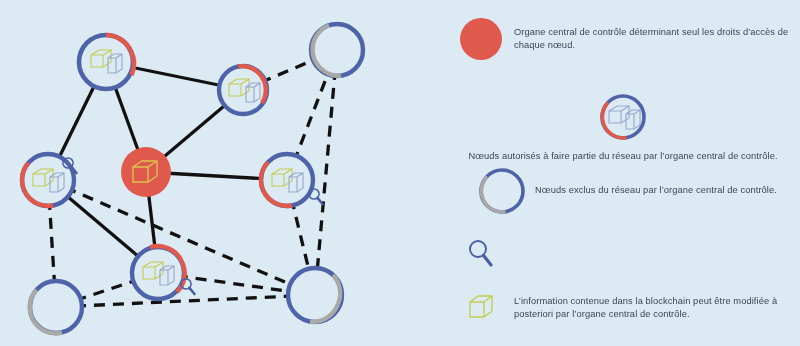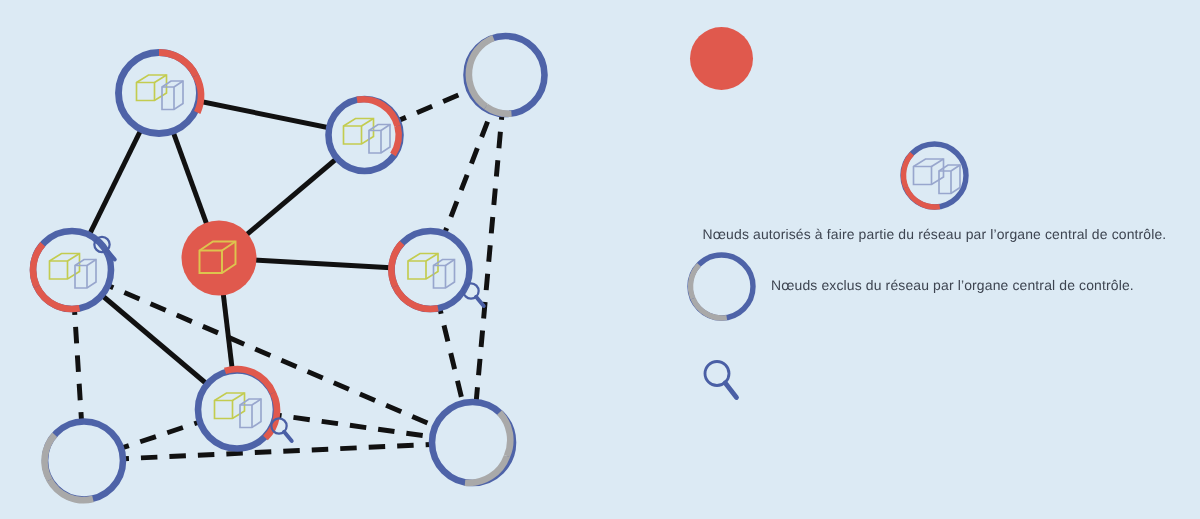--- a/index.html
+++ b/index.html
@@ -186,20 +186,21 @@
   </svg>
 
   <div id="legend">
 
     <div class="legend-row" style="left:8px; top:8px; width:350px; height:62px;">
       <div class="legend-icon">
         <svg width="48" height="48" viewBox="0 0 48 48" xmlns="http://www.w3.org/2000/svg">
           <circle cx="24" cy="24" r="21" fill="#e0594d"></circle>
         </svg>
       </div>
+      <div class="legend-text">Organe central de contrôle déterminant seul les droits d’accès de chaque nœud.</div>
     </div>
 
     <div class="legend-row" style="left:8px; top:84px; width:350px; height:62px;flex-direction:column;">
       <div class="legend-icon">
         <svg width="50" height="50" viewBox="0 0 50 50" xmlns="http://www.w3.org/2000/svg">
           <circle cx="25" cy="25" r="21" fill="none" stroke="#4e63a8" stroke-width="3.6"></circle>
           <path d="M 10 10.5 A 21 21 0 0 0 6 33" fill="none" stroke="#e0594d" stroke-width="3.6"></path>
           <path d="M 6 33 A 21 21 0 0 0 28.5 45.8" fill="none" stroke="#e0594d" stroke-width="3.6"></path>
           <g stroke="#98a6cd" stroke-width="1.1" fill="none" transform="translate(11,14)">
             <path d="M0,5 L8,0 L20,0 L20,12 L12,17 L0,17 Z"></path>
@@ -207,35 +208,47 @@
             <path d="M12,5 L20,0"></path>
             <path d="M17,8 L23,4 L31,4 L31,19 L25,23 L17,23 Z"></path>
             <path d="M17,8 L25,8 L25,23"></path>
             <path d="M25,8 L31,4"></path>
           </g>
         </svg>
       </div>
       <div class="legend-text">Nœuds autorisés à faire partie du réseau par l’organe central de contrôle.</div>
     </div>
 
-    <div class="legend-row" style="left:8px; top:160px; width:350px; height:62px;">
+    <div class="legend-row" style="left:8px; top:160px; width:350px; height:62px;justify-content:center;">
       <div class="legend-icon">
         <svg width="50" height="50" viewBox="0 0 50 50" xmlns="http://www.w3.org/2000/svg">
           <circle cx="25" cy="25" r="21" fill="none" stroke="#4e63a8" stroke-width="3.6"></circle>
           <path d="M 10 10.5 A 21 21 0 0 0 6 33" fill="none" stroke="#a9a9a9" stroke-width="3.6"></path>
           <path d="M 6 33 A 21 21 0 0 0 28.5 45.8" fill="none" stroke="#a9a9a9" stroke-width="3.6"></path>
         </svg>
       </div>
       <div class="legend-text">Nœuds exclus du réseau par l’organe central de contrôle.</div>
     </div>
 
     <div class="legend-row" style="left:8px; top:228px; width:350px; height:52px;">
       <div class="legend-icon">
         <svg width="32" height="34" viewBox="0 0 32 34" xmlns="http://www.w3.org/2000/svg">
           <circle cx="13" cy="12" r="8" fill="none" stroke="#4a5fa5" stroke-width="1.9"></circle>
           <line x1="18.4" y1="18.2" x2="26" y2="28" stroke="#4a5fa5" stroke-width="3.2" stroke-linecap="round"></line>
         </svg>
       </div>
     </div>
 
+    <div class="legend-row" style="left:8px; top:282px; width:350px; height:52px;">
+      <div class="legend-icon">
+        <svg width="32" height="34" viewBox="0 0 32 34" xmlns="http://www.w3.org/2000/svg">
+          <g stroke="#c3cc4f" stroke-width="1.3" fill="none">
+            <path d="M5,11 L13,5 L27,5 L27,20 L19,26 L5,26 Z"></path>
+            <path d="M5,11 L19,11 L19,26"></path>
+            <path d="M19,11 L27,5"></path>
+          </g>
+        </svg>
+      </div>
+      <div class="legend-text">L’information contenue dans la blockchain peut être modifiée à posteriori par l’organe central de contrôle.</div>
+    </div>
 
   </div>
 </div>
 
 </body></html>

